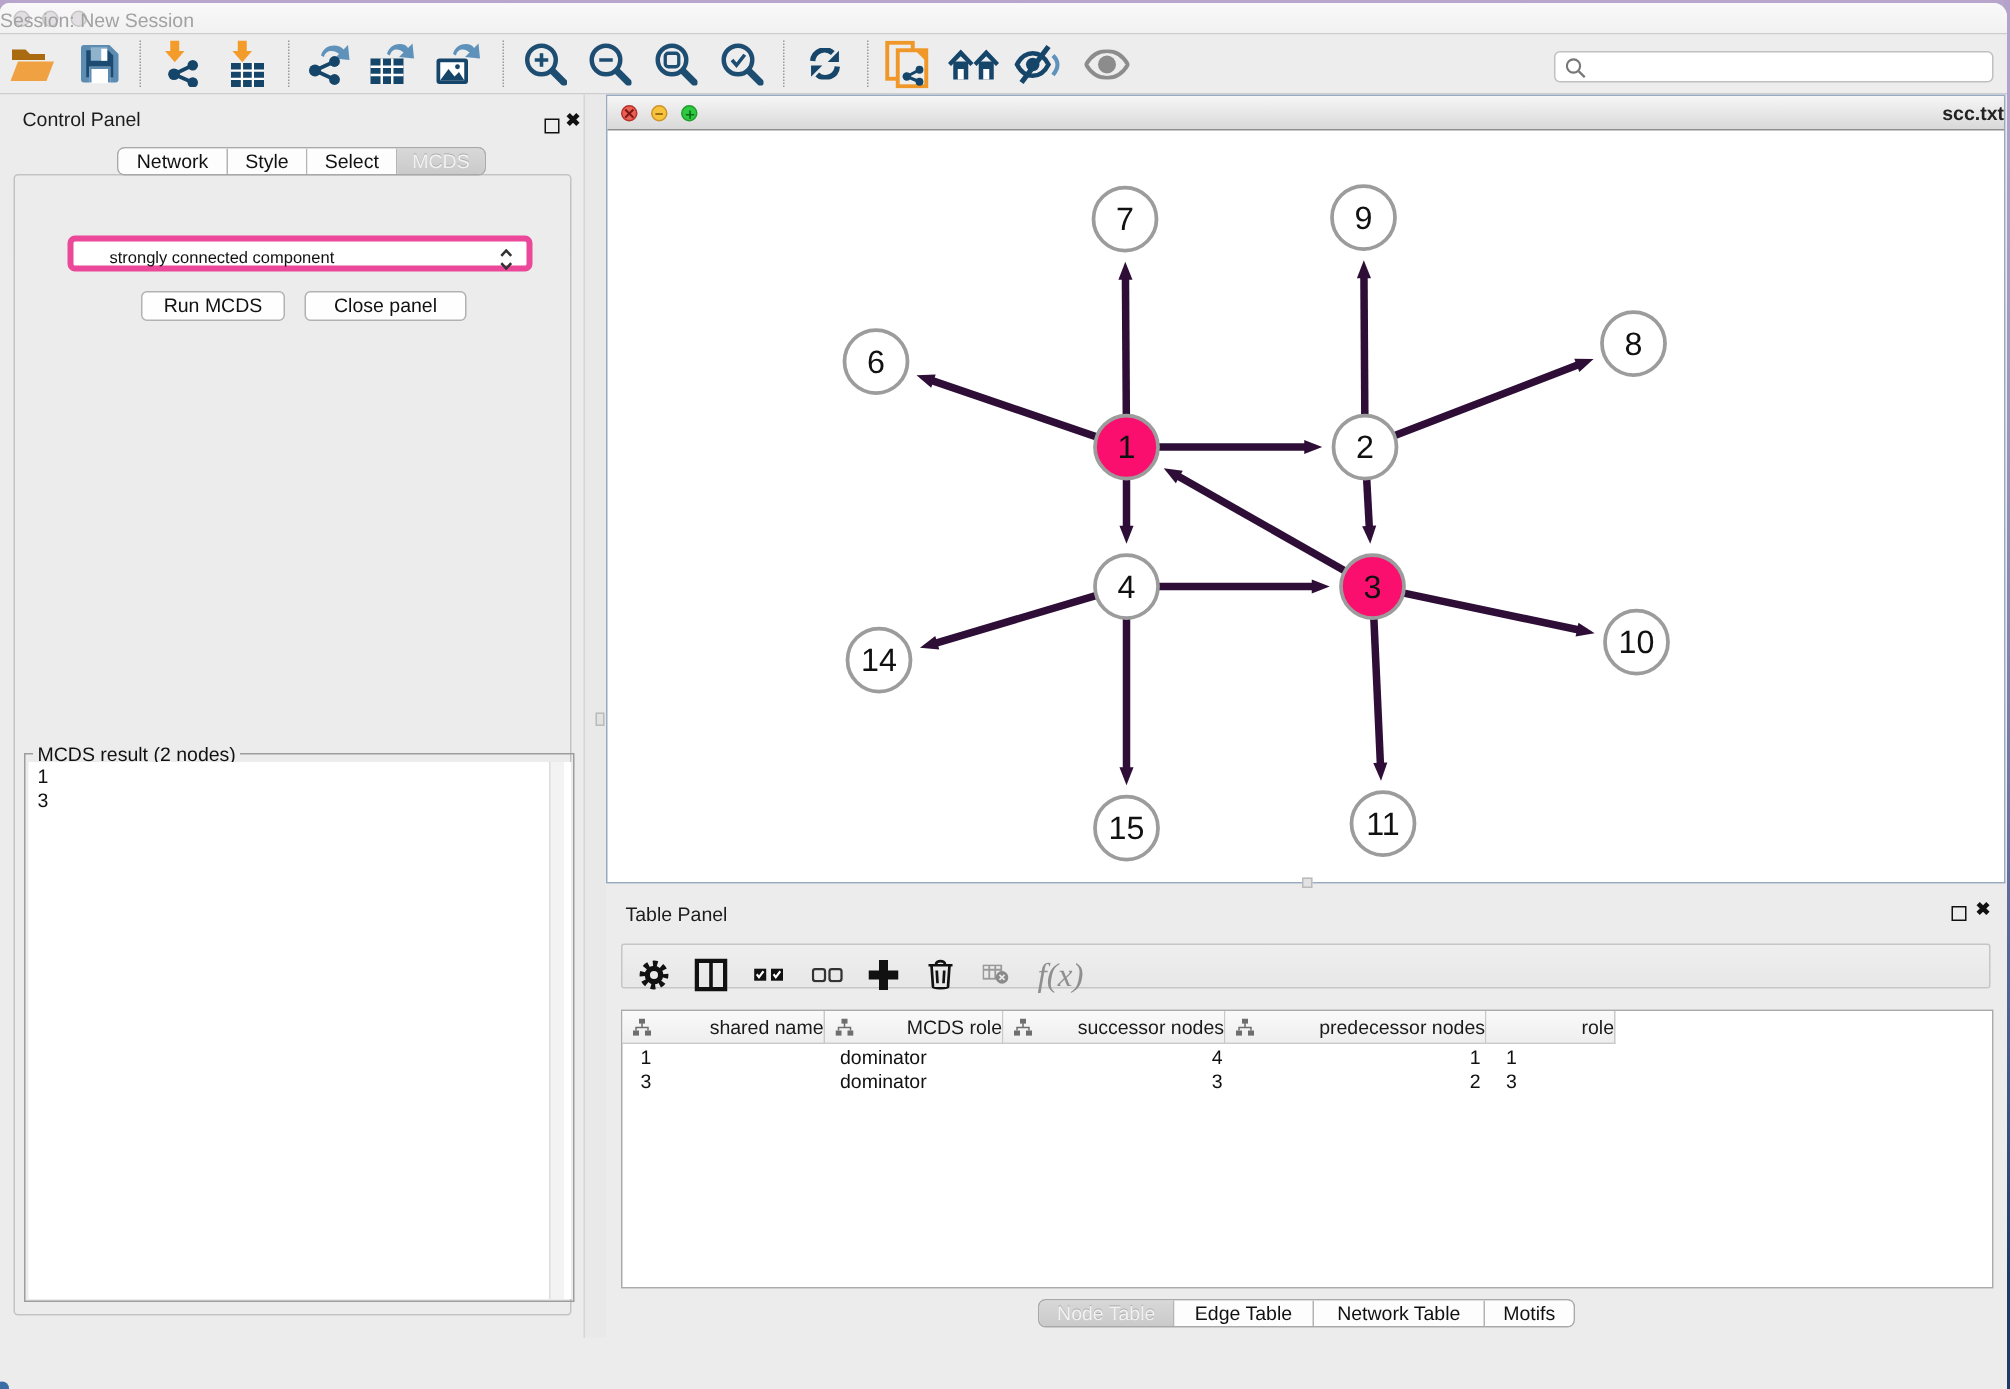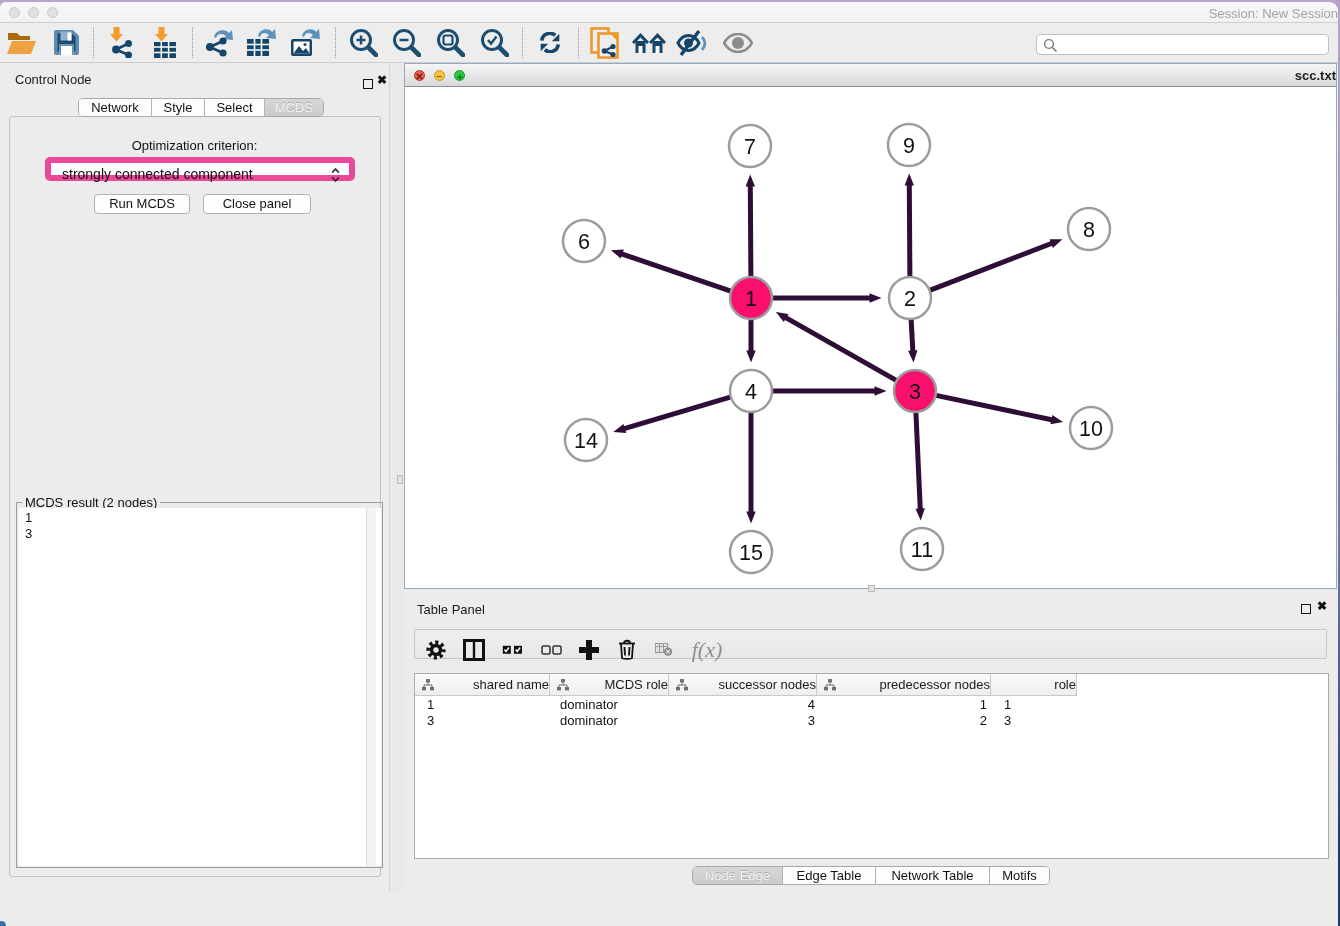--- a/index.html
+++ b/index.html
@@ -1,34 +1,34 @@
 <!DOCTYPE html>
 <html><head><meta charset="utf-8"><style>
 *{margin:0;padding:0;box-sizing:border-box}
 html,body{width:1340px;height:926px;overflow:hidden;font-family:"Liberation Sans",sans-serif}
 body{background:#b7a5cb;position:relative}
 .abs{position:absolute}
 #win{position:absolute;left:0;top:2px;width:1338px;height:924px;background:#ececec;border-top-right-radius:9px;border-top-left-radius:6px;overflow:hidden}
 #titlebar{position:absolute;left:0;top:0;width:100%;height:21px;background:linear-gradient(#f9f9f9,#f1f1f1);border-bottom:1px solid #cecece}
 .tl{position:absolute;top:5px;width:11px;height:11px;border-radius:50%;background:#e2dfe2;border:1px solid #c8c5c8}
-#wtitle{position:absolute;top:4px;left:0;width:100%;text-align:right;font-size:13px;color:#a2a2a2}
+#wtitle{position:absolute;top:4px;left:0;width:100%;text-align:left;font-size:13px;color:#a2a2a2}
 #toolbar{position:absolute;left:0;top:21px;width:100%;height:40px;background:#ededed;border-bottom:1px solid #cdcdcd}
 .sep{position:absolute;top:4px;height:31px;width:1px;border-left:1px dotted #9a9a9a}
 .ticon{position:absolute;top:0;height:39px;display:flex;align-items:center;justify-content:center}
 #search{position:absolute;left:1036px;top:11px;width:293px;height:21px;background:#fff;border:1px solid #c0c0c0;border-radius:4px}
 
 #cp{position:absolute;left:0;top:61px;width:389px;height:829px;background:#ececec}
 #cp-title{position:absolute;left:15px;top:9px;font-size:13px;color:#1c1c1c}
 #cpbox{position:absolute;left:9px;top:53px;width:372px;height:761px;border:1px solid #c3c3c3;border-radius:3px;background:#ececec}
 .tabbar{position:absolute;display:flex;height:19px;border:1px solid #a9a9a9;border-radius:5px;overflow:hidden;background:#fdfdfd}
 .tab{height:100%;display:flex;align-items:center;justify-content:center;font-size:13px;color:#111;background:#fdfdfd;border-right:1px solid #b4b4b4}
 .tab:last-child{border-right:none}
 .tab.sel{background:linear-gradient(#d8d8d8,#cacaca);color:#f2f2f2;text-shadow:0 -1px 0 #aaa}
 #opt-label{position:absolute;left:0;top:75px;width:389px;text-align:center;font-size:13px;color:#111}
-#dropdown{position:absolute;left:45px;top:94px;width:310px;height:24px;background:#fff;border:6px solid #ec4899;border-radius:5px;font-size:14px;color:#111;line-height:22px;padding-left:11px}
+#dropdown{position:absolute;left:45px;top:94px;width:310px;height:24px;background:#fff;border:4px solid #ec4899;border-radius:5px;font-size:11px;color:#111;line-height:22px;padding-left:24px}
 .btn{position:absolute;height:20px;background:#fefefe;border:1px solid #b2b2b2;border-radius:4px;font-size:13px;color:#111;text-align:center;line-height:18px}
 #fieldset{position:absolute;left:16px;top:439px;width:367px;height:366px;border:1px solid #9d9d9d}
 #fieldset-legend{position:absolute;left:5px;top:-8px;background:#ececec;padding:0 3px;font-size:13px;color:#111}
 #result{position:absolute;left:2px;top:5px;width:362px;height:358px;background:#fff;font-size:13px;color:#111;padding:2px 0 0 6px;line-height:16px}
 #result-sb{position:absolute;right:6px;top:5px;width:10px;height:358px;background:#f3f3f3;border-left:1px solid #dcdcdc}
 
 #vsplit{position:absolute;left:389px;top:61px;width:15px;height:829px;background:#e9e9e9;border-left:1px solid #d6d6d6}
 #vknob{position:absolute;left:397px;top:473px;width:6px;height:9px;background:#e2e2e2;border:1px solid #bbb}
 
 #net{position:absolute;left:404px;top:61px;width:933px;height:526px;background:#fff;border:1px solid #97aac0}
@@ -211,31 +211,30 @@
         </svg>
       </div>
     <div id="search">
         <svg style="position:absolute;left:6px;top:3px" width="15" height="15" viewBox="0 0 15 15">
           <circle cx="6" cy="6" r="4.4" fill="none" stroke="#777" stroke-width="1.4"></circle>
           <path d="M9.5 9.5 L13.5 13.5" stroke="#777" stroke-width="1.6"></path>
         </svg>
       </div>
   </div>
   <div id="cp">
-    <div id="cp-title">Control Node</div>
+    <div id="cp-title">Control Panel</div>
     <div class="abs" style="left:363px;top:16px;width:10px;height:10px;border:1.5px solid #111"></div>
     <div class="abs" style="left:377px;top:10px;font-size:12px;font-weight:bold;color:#111">✖</div>
     <div id="cpbox"></div>
     <div class="tabbar" style="left:78px;top:35px">
       <div class="tab" style="width:73px">Network</div>
       <div class="tab" style="width:53px">Style</div>
       <div class="tab" style="width:60px">Select</div>
       <div class="tab sel" style="width:58px">MCDS</div>
     </div>
-    <div id="opt-label">Optimization criterion:</div>
     <div id="dropdown">strongly connected component
       <svg style="position:absolute;right:9px;top:5px" width="9" height="14" viewBox="0 0 9 14">
           <path d="M1.2 4.6 L4.5 1 L7.8 4.6 M1.2 9.4 L4.5 13 L7.8 9.4" fill="none" stroke="#333" stroke-width="1.7"></path>
         </svg>
     </div>
     <div class="btn" style="left:94px;top:131px;width:96px">Run MCDS</div>
     <div class="btn" style="left:203px;top:131px;width:108px">Close panel</div>
     <div id="fieldset">
       <div id="fieldset-legend">MCDS result (2 nodes)</div>
       <div id="result">1<br>3</div>
@@ -416,19 +415,19 @@
       <div class="cell" style="left:402px;top:23px;width:170px;text-align:right">1</div>
       <div class="cell" style="left:589px;top:23px">1</div>
       <div class="cell" style="left:12px;top:39px">3</div>
       <div class="cell" style="left:145px;top:39px">dominator</div>
       <div class="cell" style="left:254px;top:39px;width:146px;text-align:right">3</div>
       <div class="cell" style="left:402px;top:39px;width:170px;text-align:right">2</div>
       <div class="cell" style="left:589px;top:39px">3</div>
     </div>
   </div>
   <div class="tabbar" id="tabbar2" style="left:692px;top:864px">
-    <div class="tab sel" style="width:90px">Node Edge</div>
+    <div class="tab sel" style="width:90px">Node Table</div>
     <div class="tab" style="width:93px">Edge Table</div>
     <div class="tab" style="width:114px">Network Table</div>
     <div class="tab" style="width:59px">Motifs</div>
   </div>
 </div>
 
 <div class="abs" style="left:-3px;top:921px;width:9px;height:9px;border-radius:50%;background:#3a6ea5;z-index:9"></div>
 </body></html>

